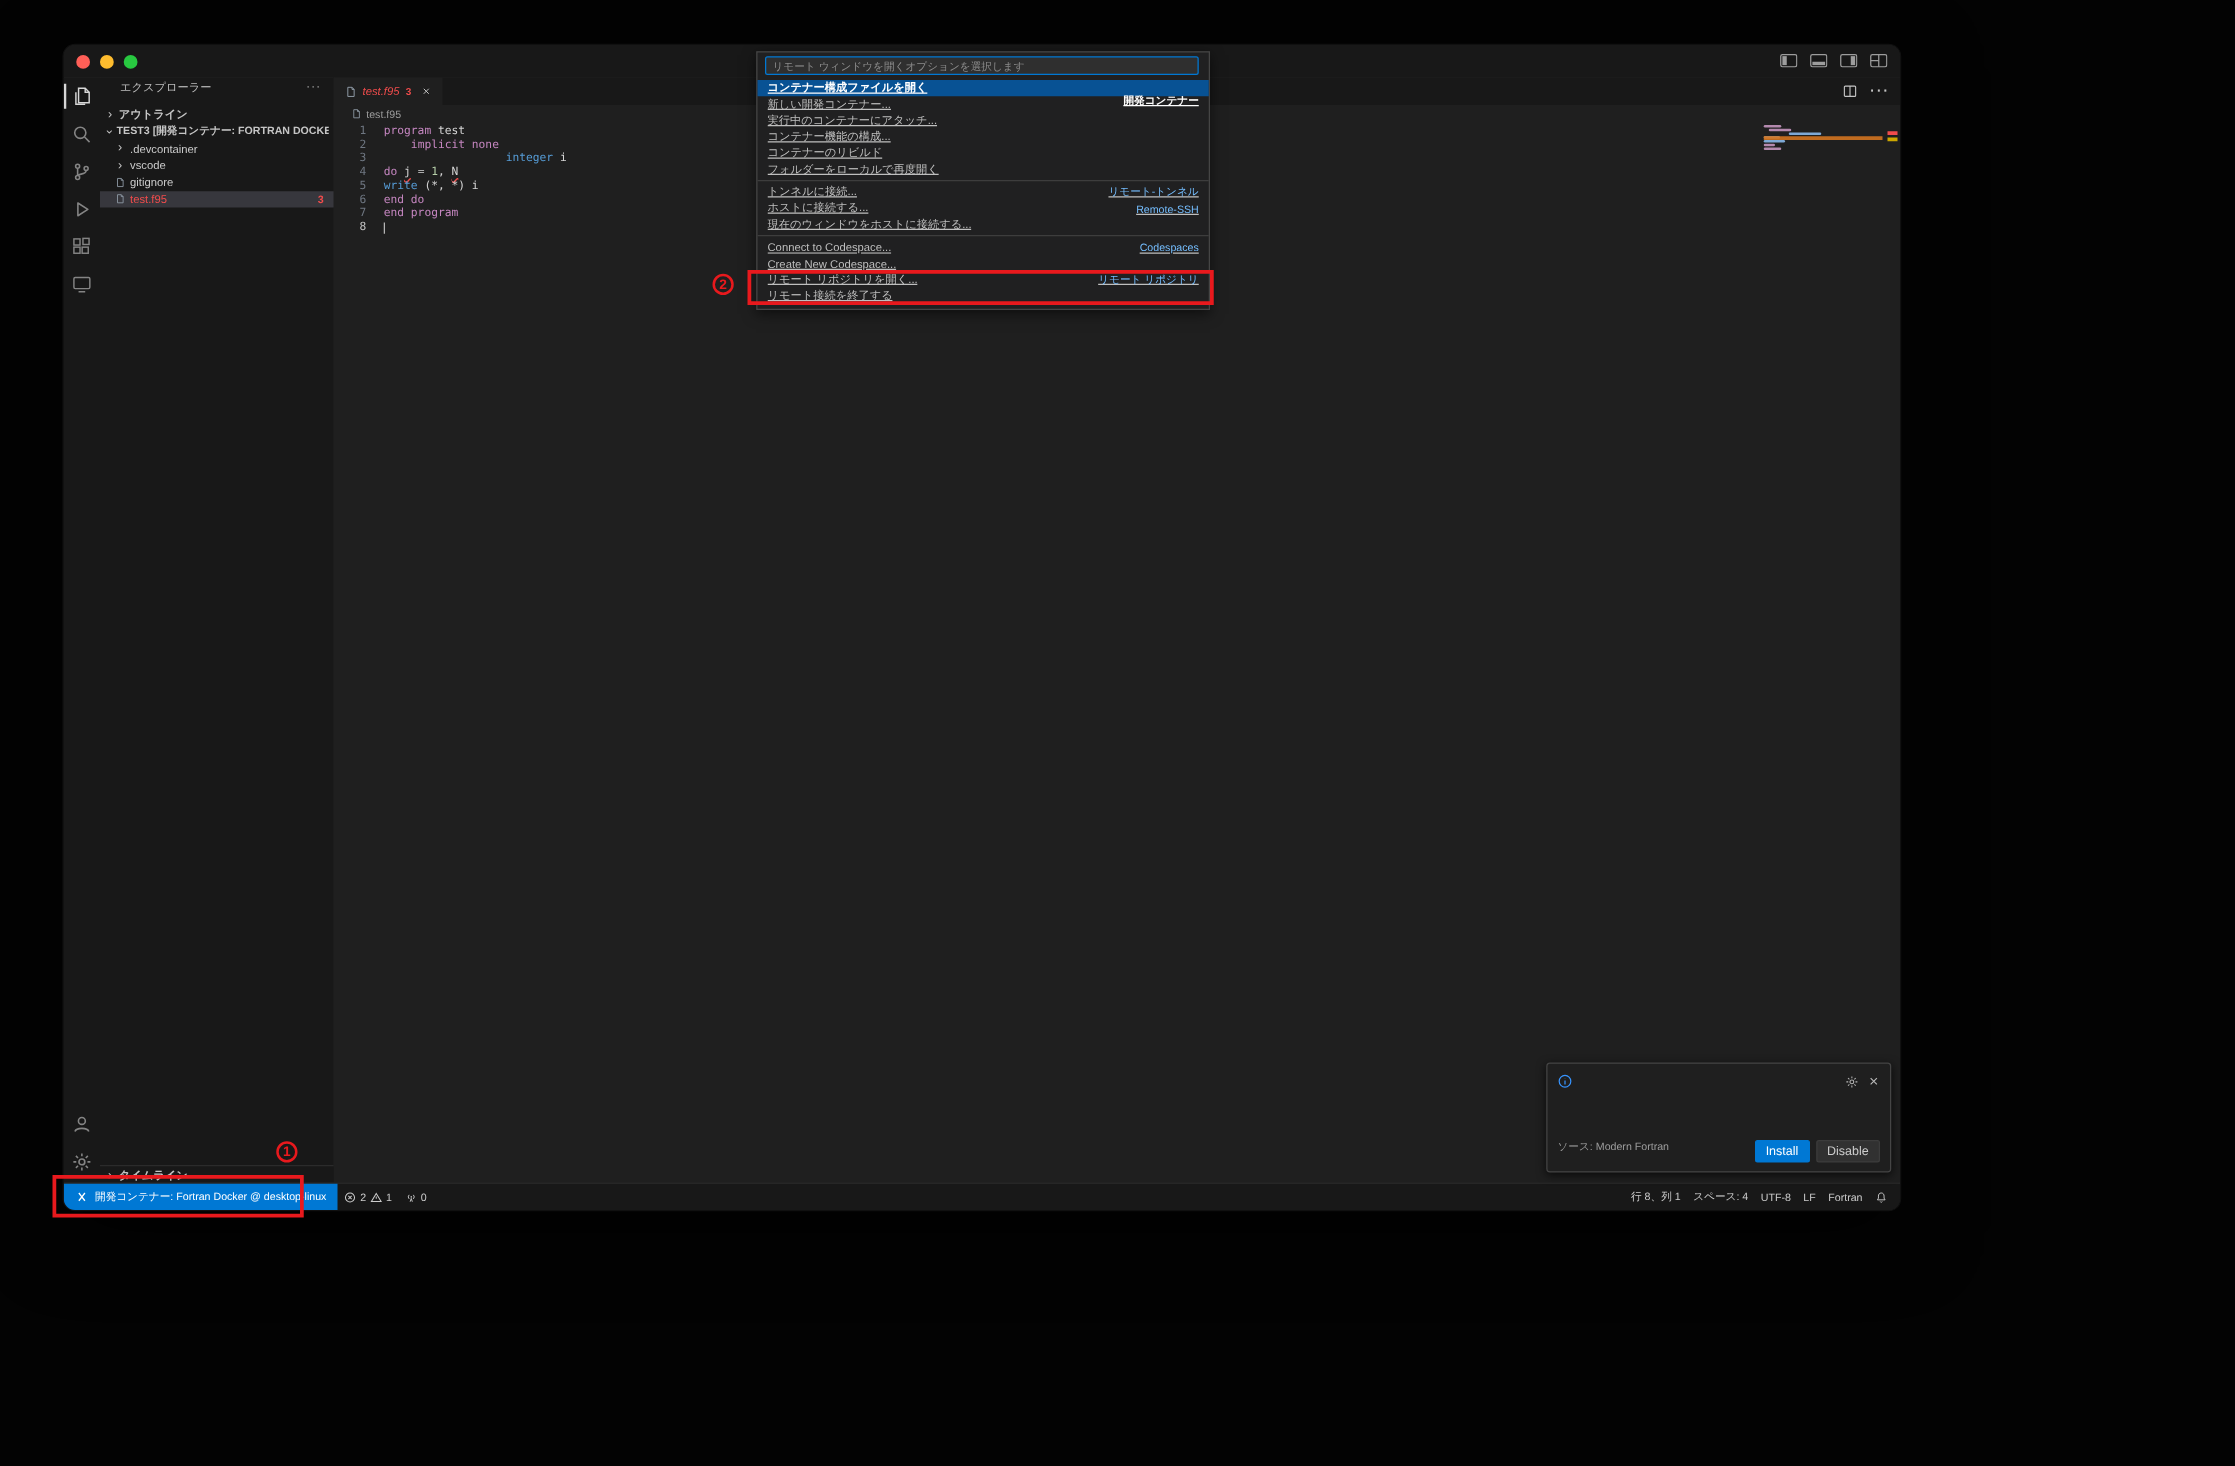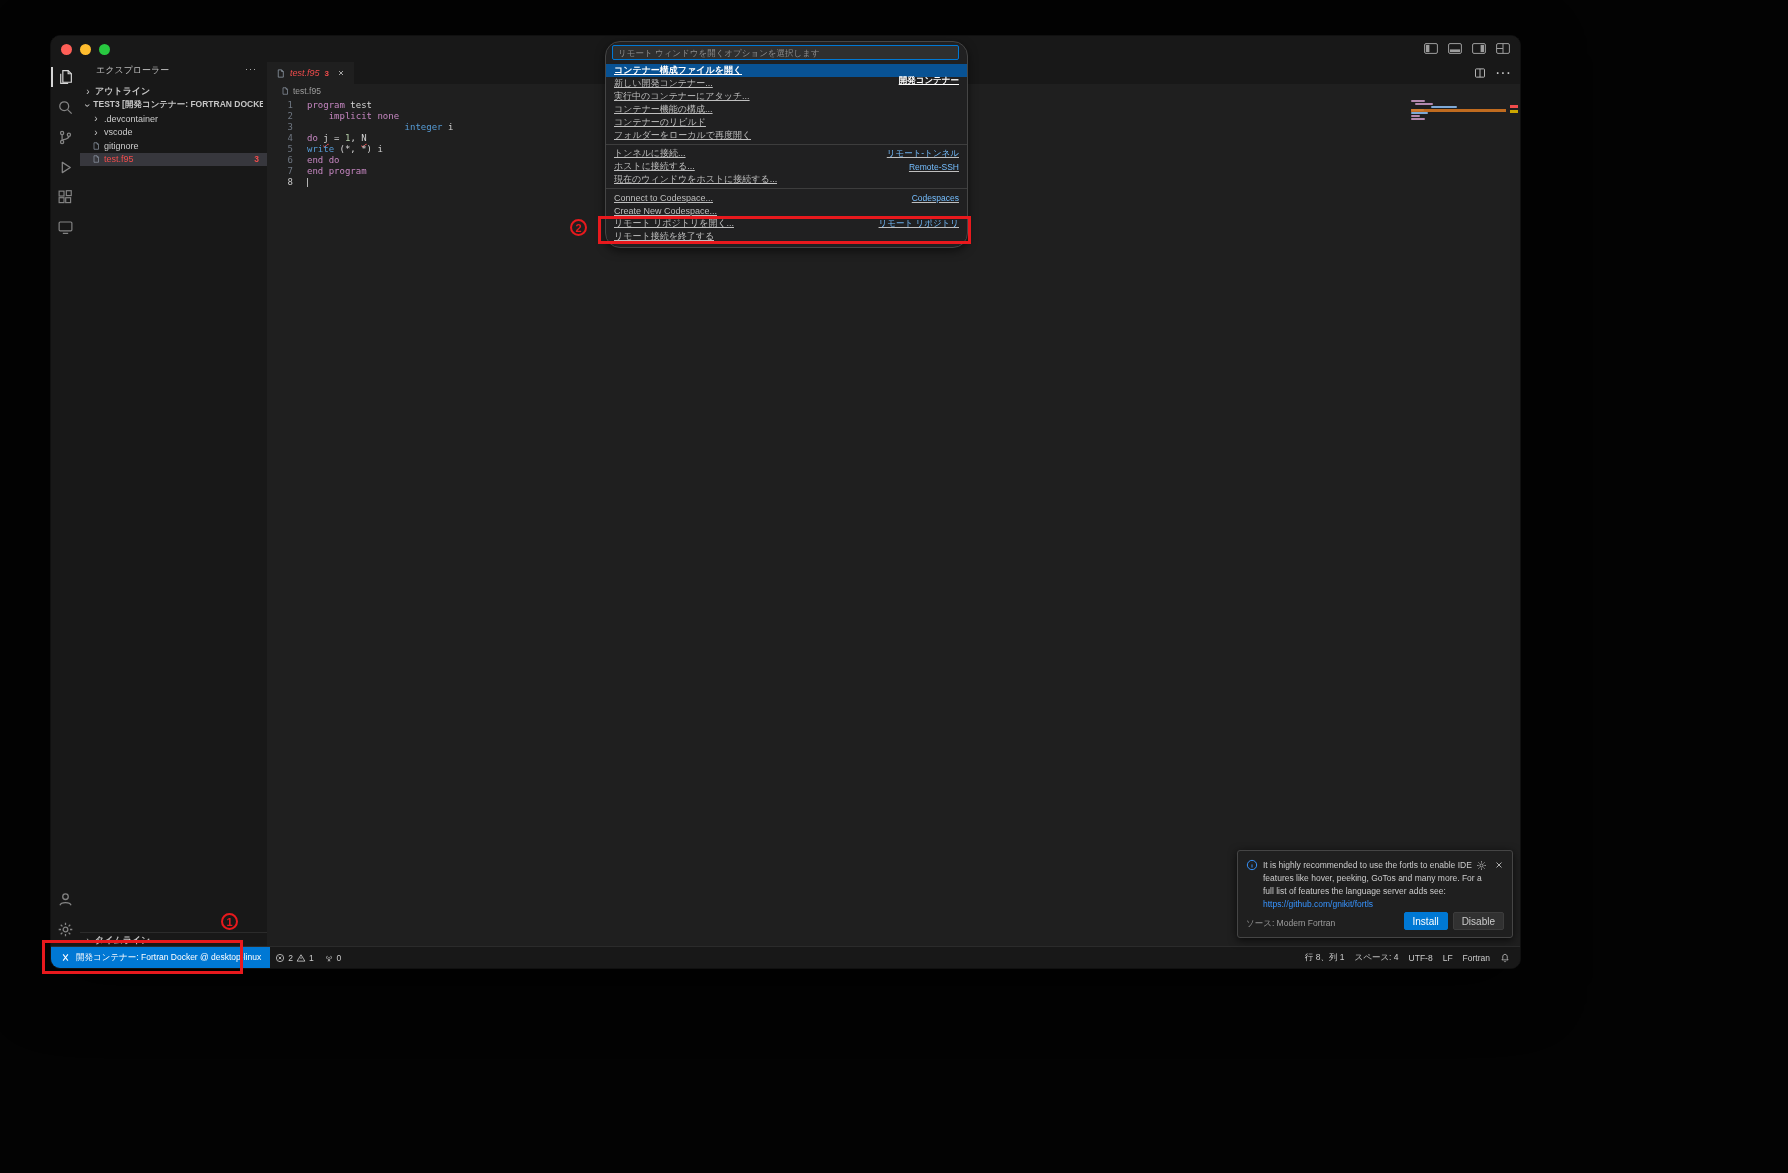--- a/index.html
+++ b/index.html
@@ -71,41 +71,41 @@
 
   
   .statusbar{position:absolute;bottom:0;left:0;right:0;height:21px;background:#181818;border-top:1px solid #2b2b2b;
     display:flex;align-items:center;font-size:8.5px;color:#cccccc;}
   .remote-chip{height:100%;background:#0078d4;color:#fff;display:flex;align-items:center;gap:5px;padding:0 9px;cursor:pointer;white-space:nowrap;}
   .sb-item{display:flex;align-items:center;gap:3px;padding:0 5px;cursor:pointer;white-space:nowrap;}
   .sb-right{margin-left:auto;display:flex;align-items:center;padding-right:5px;}
   .sb-icon{display:inline-flex;}
 
   
-  .quickpick{position:absolute;left:554px;top:5px;width:361px;background:#202021;border:1px solid #454545;border-radius:15px;
+  .quickpick{position:absolute;left:554px;top:5px;width:361px;background:#202021;border:1px solid #454545;border-radius:0;
     box-shadow:0 3px 10px rgba(0,0,0,.55);z-index:40;padding-bottom:4px;}
   .qp-input{display:block;width:calc(100% - 14px);margin:3px 6px 4px 6px;height:15px;background:#2f2f2f;border:1px solid #0078d4;
     color:#cccccc;font-size:8.5px;padding:0 5px;box-sizing:border-box;outline:none;font-family:inherit;border-radius:2px;}
   .qp-input::placeholder{color:#8c8c8c;}
   .qp-item{height:13px;display:flex;align-items:center;padding:0 8px;color:#bfbfbf;font-size:9px;cursor:pointer;white-space:nowrap;text-decoration:underline;}
   .qp-label{overflow:hidden;}
   .qp-detail{margin-left:auto;color:#75beff;font-size:8.5px;padding-left:10px;}
   .qp-item.selected{background:#085294;color:#ffffff;font-weight:700;}
   .qp-item.selected .qp-detail{color:#ffffff;margin-top:21px;}
   .qp-sep{height:1px;background:#3d3d3d;margin:2px 0;}
 
   
   .toast{position:absolute;right:7px;bottom:30px;width:274px;height:86px;background:#1f1f1f;border:1px solid #454545;border-radius:3px;
     box-shadow:0 2px 8px rgba(0,0,0,.7);z-index:30;font-size:8.5px;color:#cccccc;}
   .toast-body{display:flex;gap:5px;padding:8px 30px 0 8px;}
   .toast-text{line-height:13px;}
   .toast-link{color:#3794ff;text-decoration:none;cursor:pointer;display:inline;}
   .toast-icons{position:absolute;top:9px;right:8px;display:flex;gap:7px;color:#b8b8b8;}
   .toast-icons span{display:inline-flex;cursor:pointer;}
-  .toast-footer{position:absolute;bottom:7px;left:8px;right:8px;display:flex;align-items:flex-end;justify-content:space-between;}
+  .toast-footer{position:absolute;bottom:7px;left:8px;right:8px;display:flex;align-items:flex-start;justify-content:space-between;}
   .toast-source{color:#9d9d9d;}
   .toast-btns{display:flex;gap:5px;}
   .btn{font-family:inherit;font-size:10px;border:1px solid transparent;border-radius:2px;padding:2.5px 8px;cursor:pointer;color:#cccccc;background:#313131;border-color:#3c3c3c;}
   .btn.primary{background:#0078d4;color:#fff;border-color:#0078d4;}
 
   
   .ann{position:absolute;z-index:200;pointer-events:none;box-sizing:border-box;}
   .rect{border:3px solid #e8191d;}
   .r1{left:42px;top:940px;width:201px;height:34px;}
   .r2{left:598px;top:216px;width:373px;height:28px;}
@@ -429,21 +429,20 @@
     </div>
 
     <div class="toast">
       <div class="toast-body">
         <span>
             <svg width="12" height="12" viewBox="0 0 16 16" fill="none" stroke="#3794ff" stroke-width="1.3">
               <circle cx="8" cy="8" r="6.2"></circle>
               <path d="M8 7.2v4.2M8 4.6v.2"></path>
             </svg>
           </span>
-        <div class="toast-text"><span>It is highly recommended to use the fortls to enable IDE features like hover, peeking, GoTos and many more. For a full list of features the language server adds see:</span> <a class="toast-link">https://github.com/gnikit/fortls</a></div>
       </div>
       <div class="toast-icons">
         <span>
             <svg width="11" height="11" viewBox="0 0 16 16" fill="none" stroke="currentColor" stroke-width="1.2">
               <circle cx="8" cy="8" r="2.2"></circle>
               <path d="M8 1.6v2.2M8 12.2v2.2M1.6 8h2.2M12.2 8h2.2M3.5 3.5l1.6 1.6M10.9 10.9l1.6 1.6M12.5 3.5l-1.6 1.6M5.1 10.9l-1.6 1.6"></path>
             </svg>
           </span>
         <span>
             <svg width="10" height="10" viewBox="0 0 16 16" fill="none" stroke="currentColor" stroke-width="1.5">

